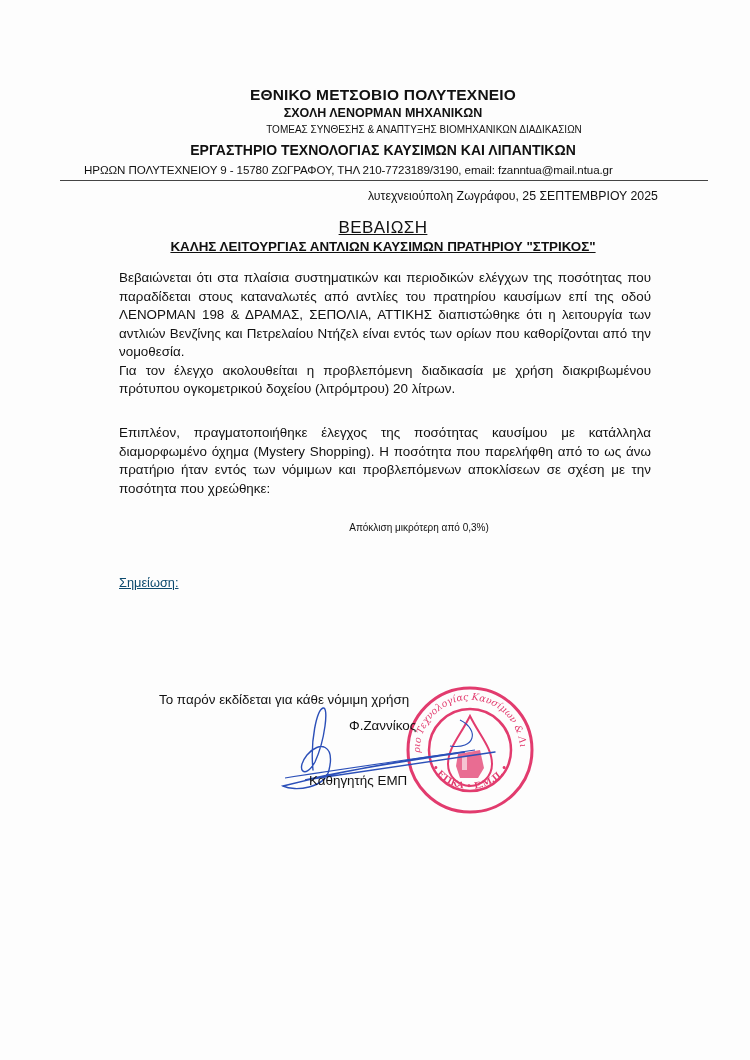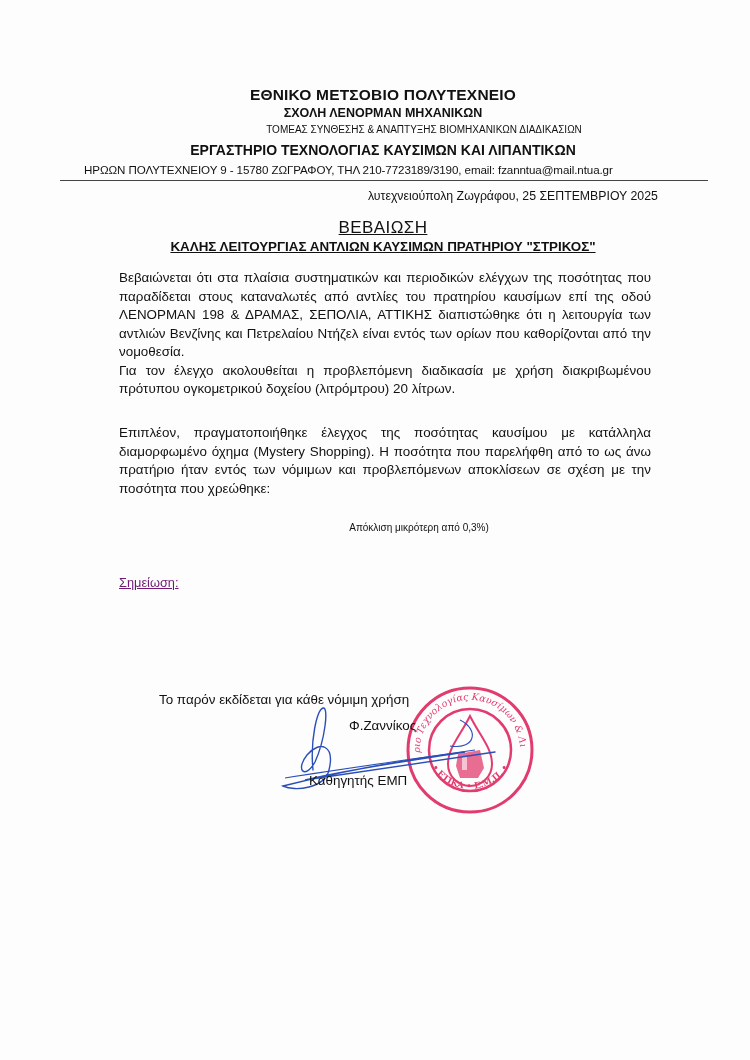--- a/index.html
+++ b/index.html
@@ -16,21 +16,21 @@
   .contact { top: 163px; left: 84px; font-size: 11.6px; white-space: nowrap; letter-spacing: -0.1px; }
   .rule { top: 180px; left: 60px; width: 648px; height: 1.3px; background: #444; }
   .date { top: 189px; left: 368px; font-size: 12.3px; white-space: nowrap; }
   .title { top: 218px; font-size: 17px; font-weight: normal; text-decoration: underline; letter-spacing: 0.4px; }
   .subtitle { top: 239px; font-size: 13.4px; font-weight: bold; text-decoration: underline; }
   .para { left: 119px; width: 532px; font-size: 13.4px; line-height: 18.5px; text-align: justify; }
   .para p { margin: 0; }
   .p1 { top: 269px; }
   .p2 { top: 424px; }
   .deviation { top: 522px; font-size: 10px; margin-left: 36px; }
-  .note { top: 574px; left: 119px; width: 540px; font-size: 12.8px; line-height: 18.5px; color: #701a75; }
+  .note { top: 574px; left: 119px; width: 540px; font-size: 12.8px; line-height: 18.5px; color: #0c4a6e; }
   .note-label { text-decoration: underline; display: block; }
   .issued { top: 660px; left: 159px; font-size: 13.4px; margin-top: 32px; }
   .signer-name { top: 718px; left: 327px; font-size: 13.4px; padding-left: 22px; }
   .signer-title { top: 773px; left: 309px; font-size: 13.4px; }
   .sig { top: 700px; left: 265px; }
   .stamp { top: 680px; left: 400px; }
   .stamp-lbl { fill: #e23b6e; font-family: "DejaVu Serif", serif; }
 </style>
 </head>
 <body>

